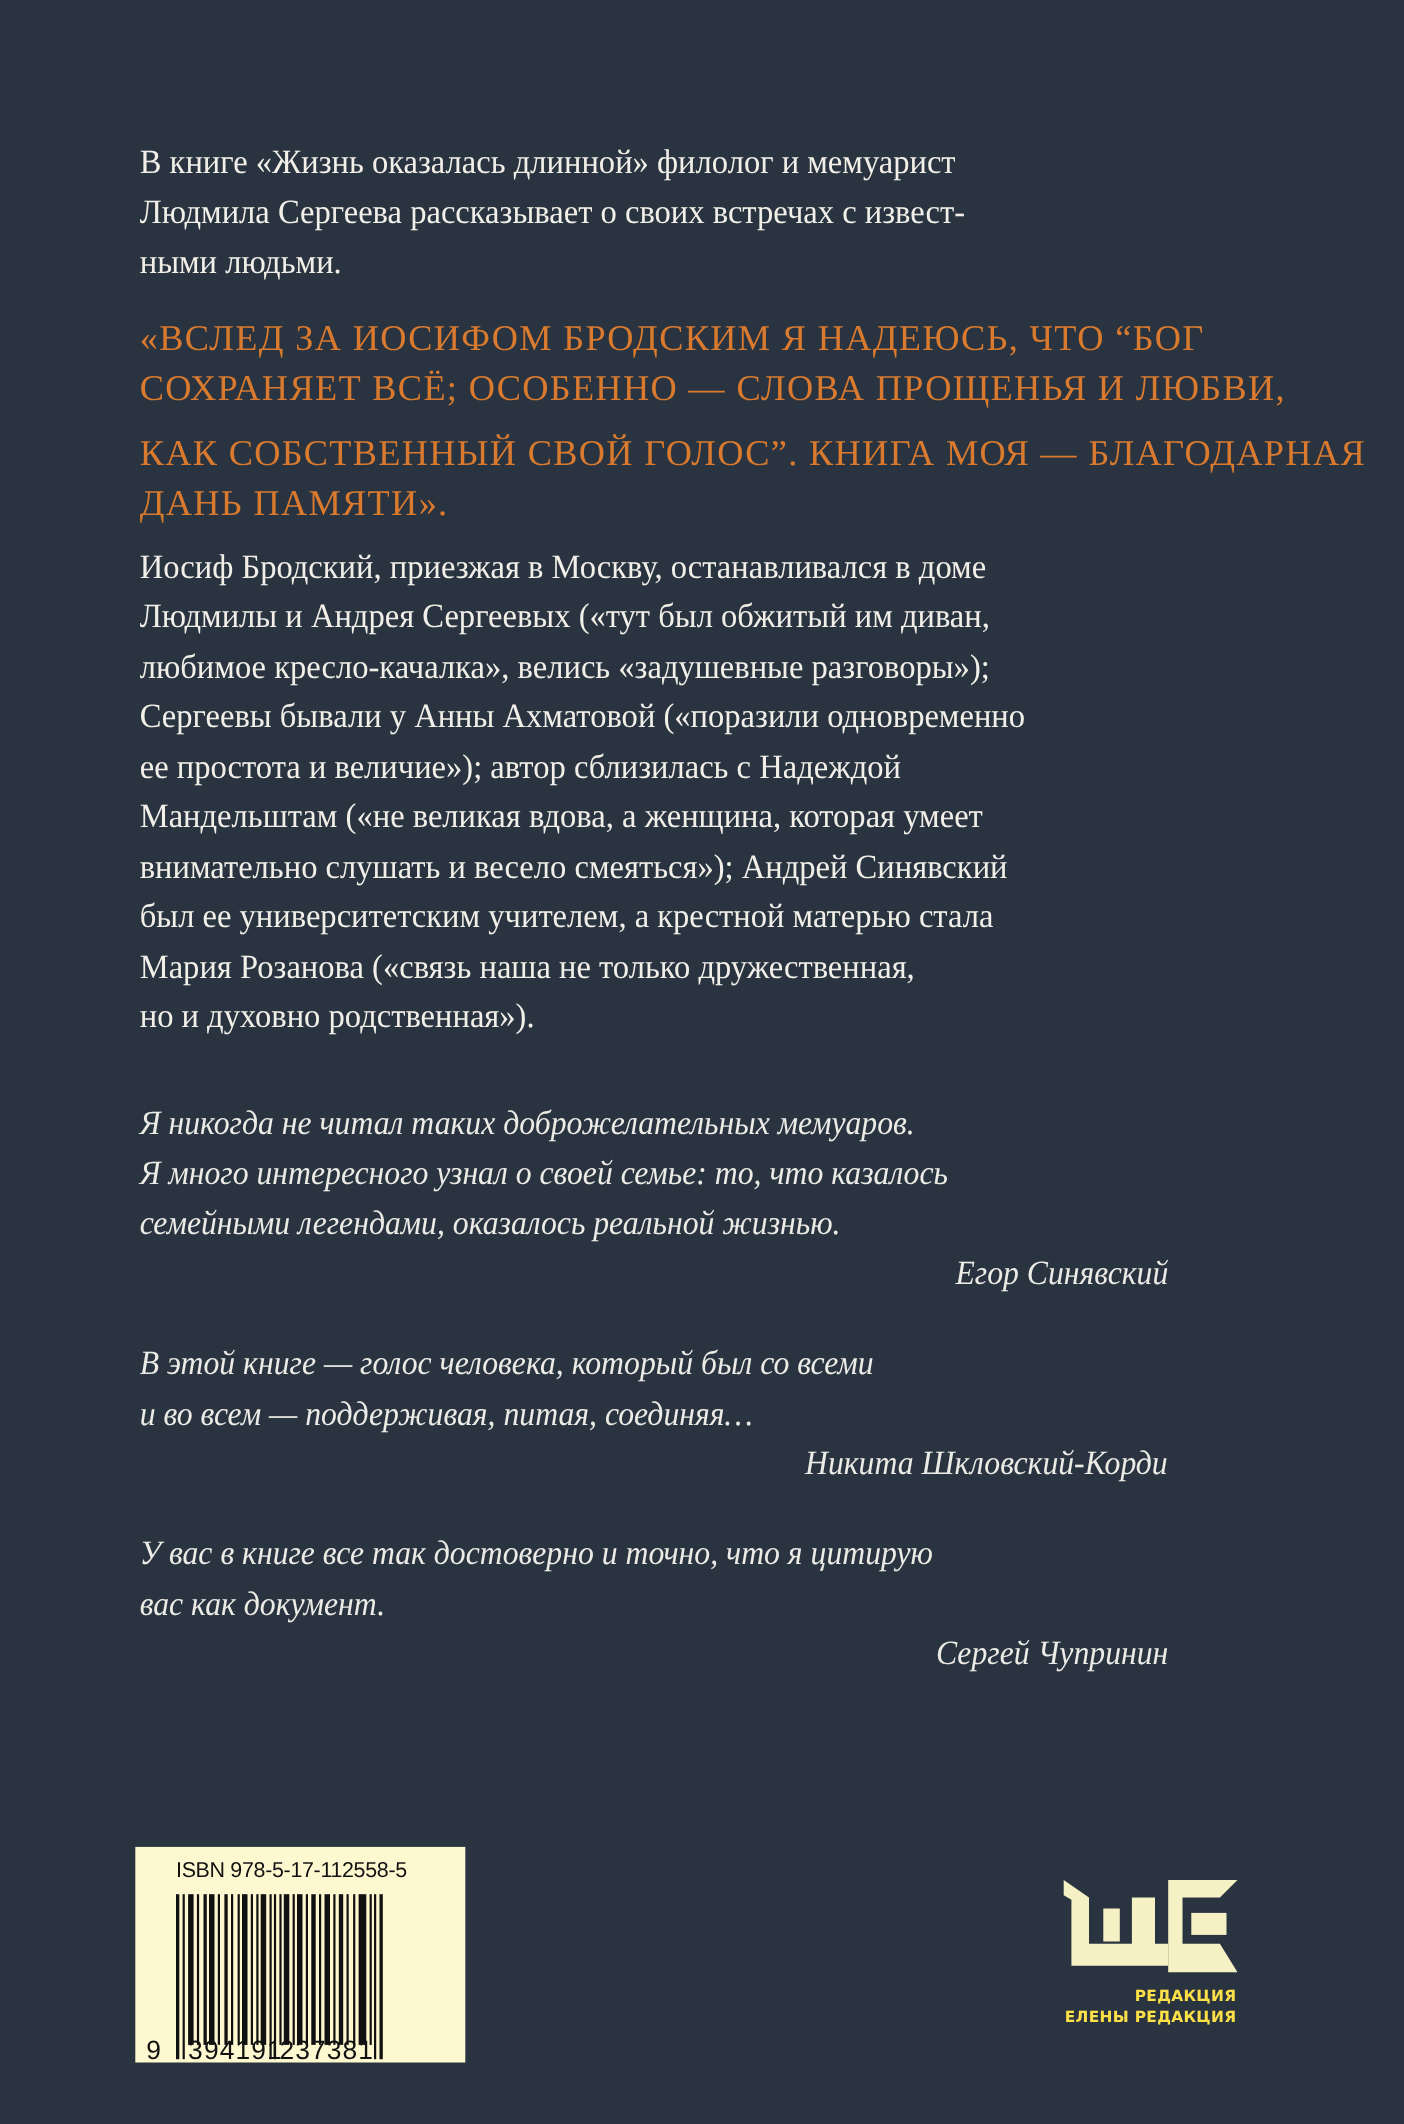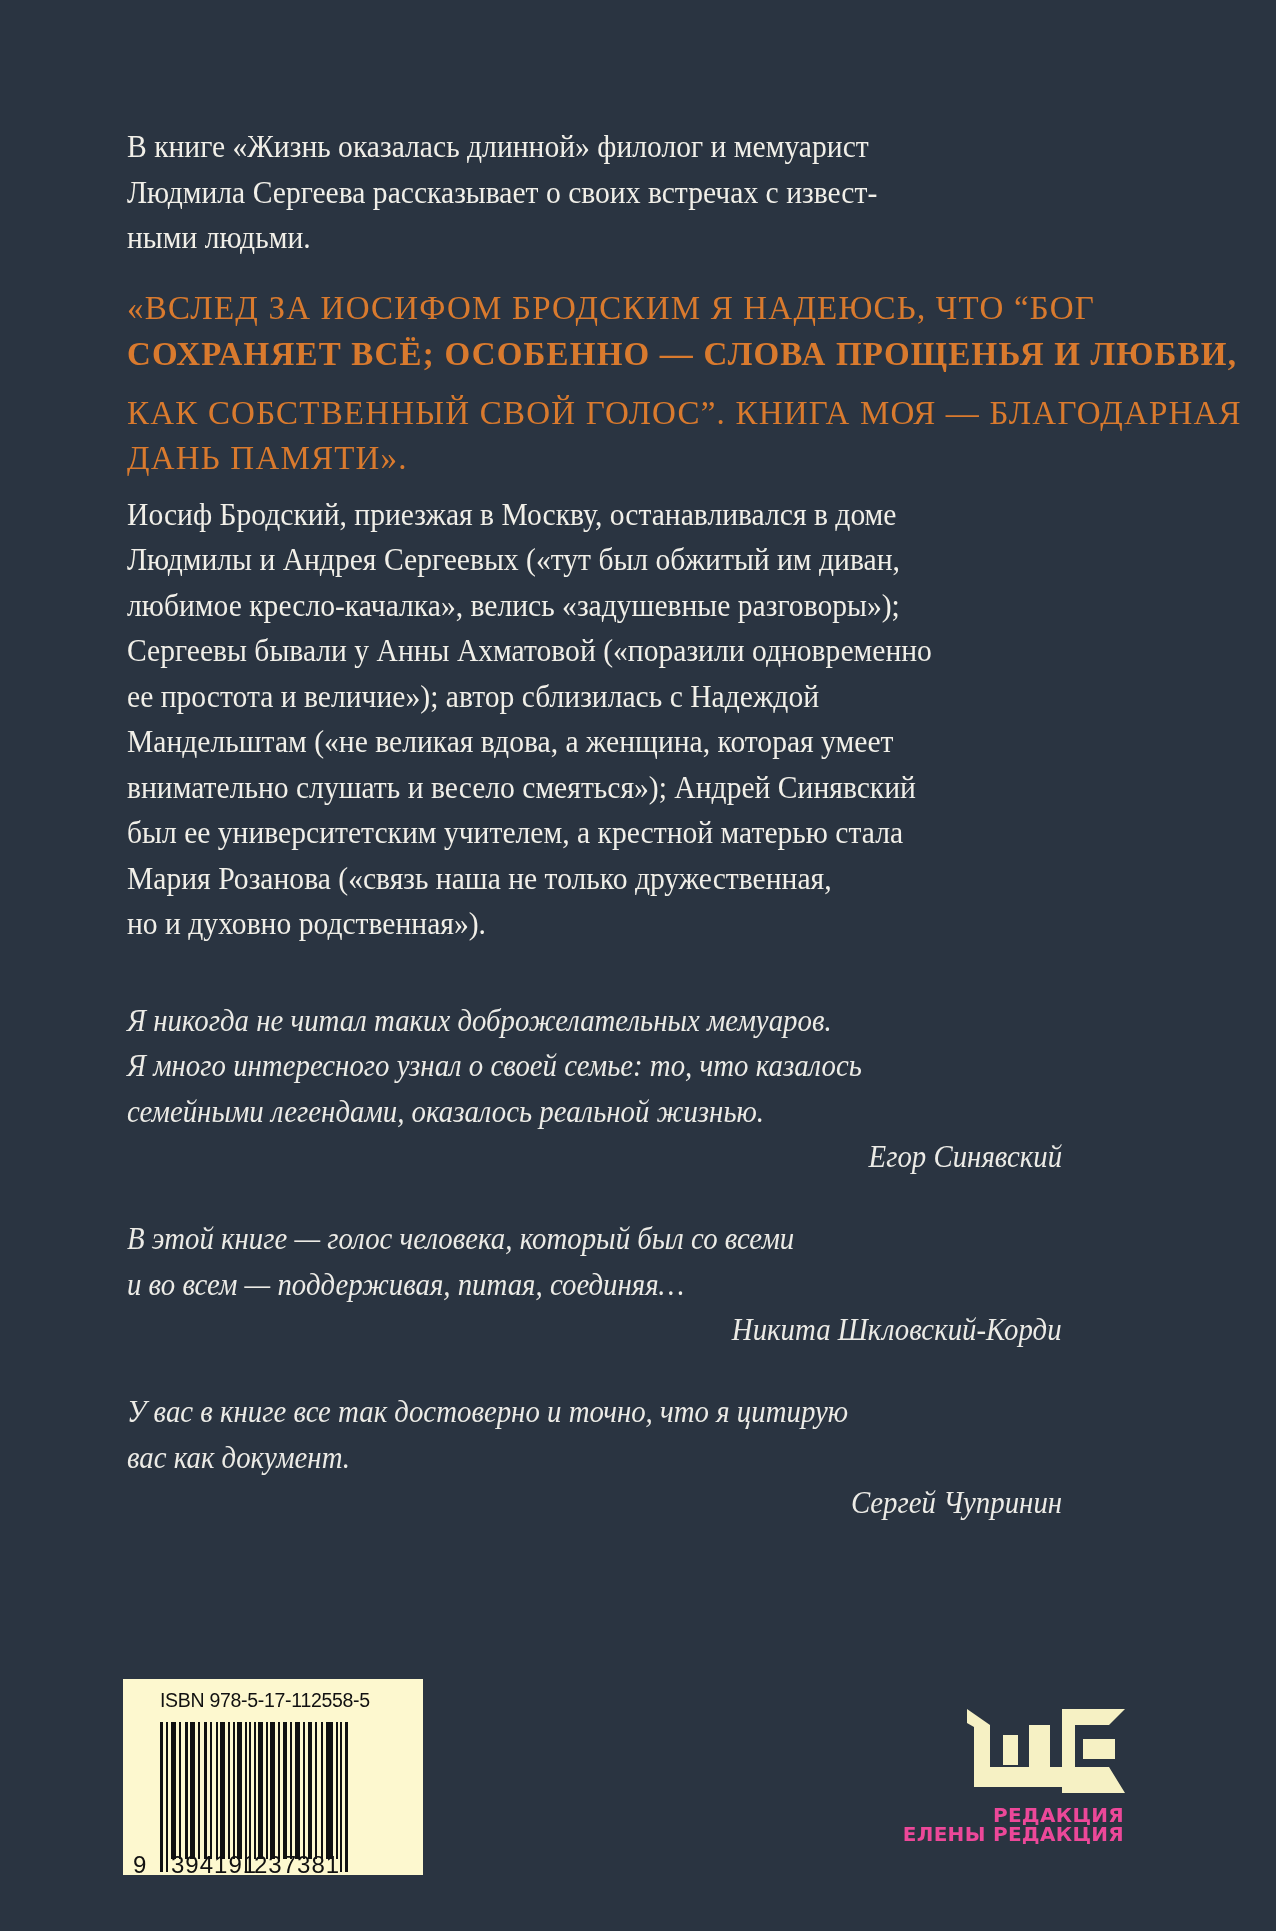--- a/index.html
+++ b/index.html
@@ -36,35 +36,35 @@
   .barcode { position: absolute; left: 0; top: 0; }
   .ean-digit {
     position: absolute; font-family: "Liberation Sans", "DejaVu Sans", sans-serif;
     font-size: 24px; color: #111; top: 172px; letter-spacing: 1px;
   }
   
   .publisher-logo { position: absolute; left: 965px; top: 1705px; }
   .publisher-name {
     position: absolute; right: 152px; text-align: right;
     font-family: "DejaVu Sans", "Liberation Sans", sans-serif; font-weight: bold;
-    font-size: 20px; color: #ec4899; line-height: 19px; top: 1806px; letter-spacing: 0.3px;
+    font-size: 14px; color: #fde047; line-height: 19px; top: 1806px; letter-spacing: 0.3px;
   }
 </style>
 </head>
 <body>
 
 <div>
   <div class="line body-line" style="top:131px; transform:scaleX(0.955);">В книге «Жизнь оказалась длинной» филолог и мемуарист</div>
   <div class="line body-line" style="top:177px; transform:scaleX(0.955);">Людмила Сергеева рассказывает о своих встречах с извест-</div>
   <div class="line body-line" style="top:222px; transform:scaleX(0.955);">ными людьми.</div>
 </div>
 
 <div>
   <div class="line quote-line" style="top:292px;">«Вслед за Иосифом Бродским я надеюсь, что “Бог</div>
-  <div class="line quote-line" style="top:338px;font-weight:bold;">сохраняет всё; особенно — слова прощенья и любви,</div>
+  <div class="line quote-line" style="top:338px;">сохраняет всё; особенно — слова прощенья и любви,</div>
   <div class="line quote-line" style="top:397px;text-align:center;">как собственный свой голос”. Книга моя — благодарная</div>
   <div class="line quote-line" style="top:442px;">дань памяти».</div>
 </div>
 
 <div>
   <div class="line body-line" style="top:499px; transform:scaleX(0.955);">Иосиф Бродский, приезжая в Москву, останавливался в доме</div>
   <div class="line body-line" style="top:544px; transform:scaleX(0.955);">Людмилы и Андрея Сергеевых («тут был обжитый им диван,</div>
   <div class="line body-line" style="top:590px; transform:scaleX(0.955);">любимое кресло-качалка», велись «задушевные разговоры»);</div>
   <div class="line body-line" style="top:635px; transform:scaleX(0.955);">Сергеевы бывали у Анны Ахматовой («поразили одновременно</div>
   <div class="line body-line" style="top:681px; transform:scaleX(0.955);">ее простота и величие»); автор сблизилась с Надеждой</div>

